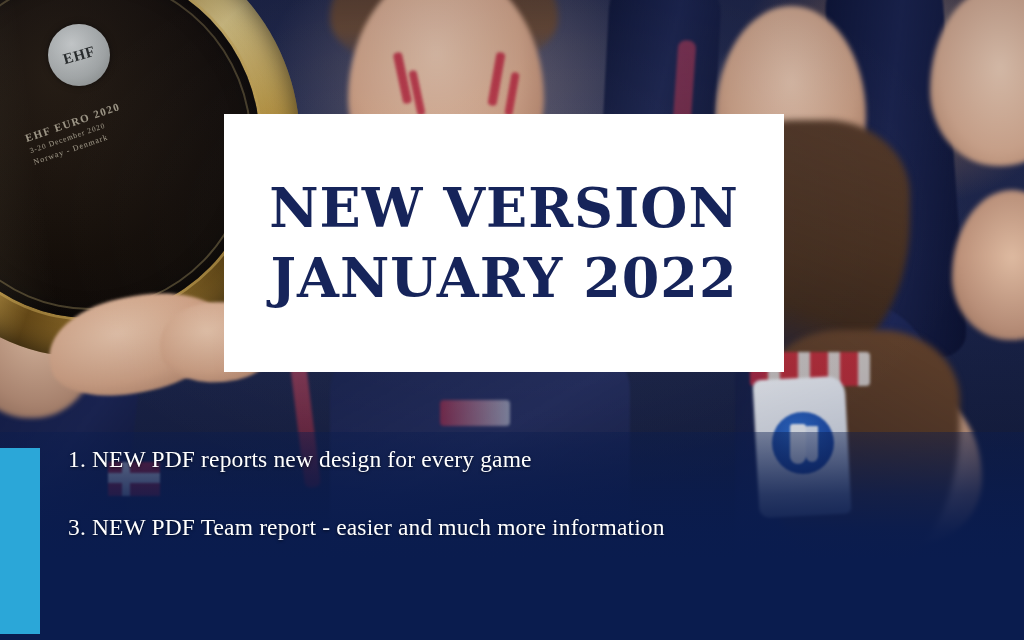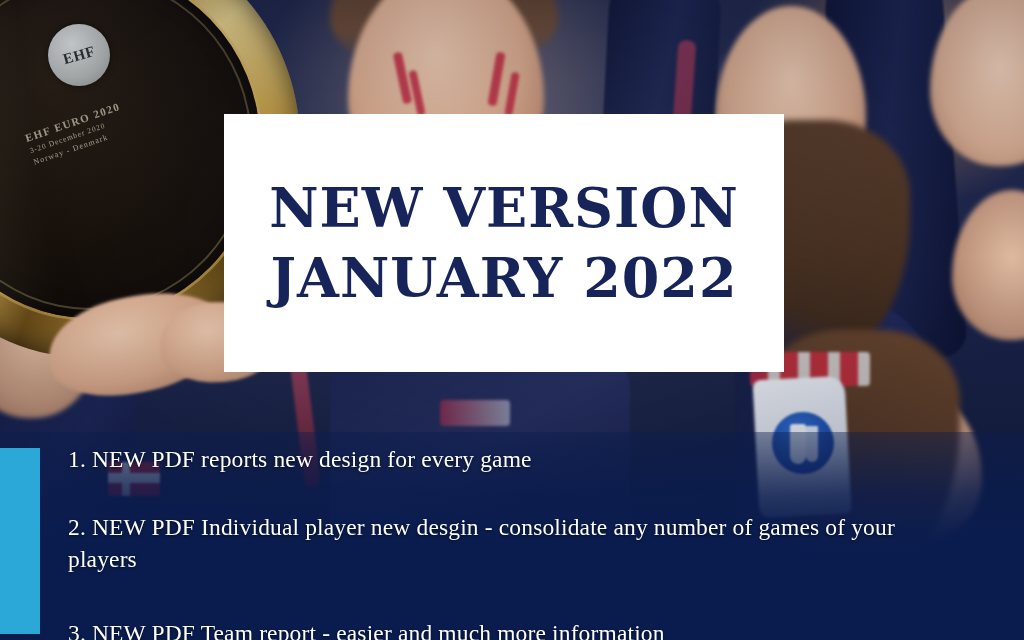--- a/index.html
+++ b/index.html
@@ -318,17 +318,16 @@
   <div class="title-card">
     <div class="title-line">NEW VERSION</div>
     <div class="title-line">JANUARY 2022</div>
   </div>
 
   <div class="bottom-panel"></div>
   <div class="accent-bar"></div>
 
   <div class="bullets">
     <p class="bullet b1">1. NEW PDF reports new design for every game</p>
-    <p class="bullet b2">2. NEW PDF Individual player new desgin - consolidate any number of games of your players</p>
     <p class="bullet b3">3. NEW PDF Team report - easier and much more information</p>
   </div>
 
 </div>
 
 </body></html>

